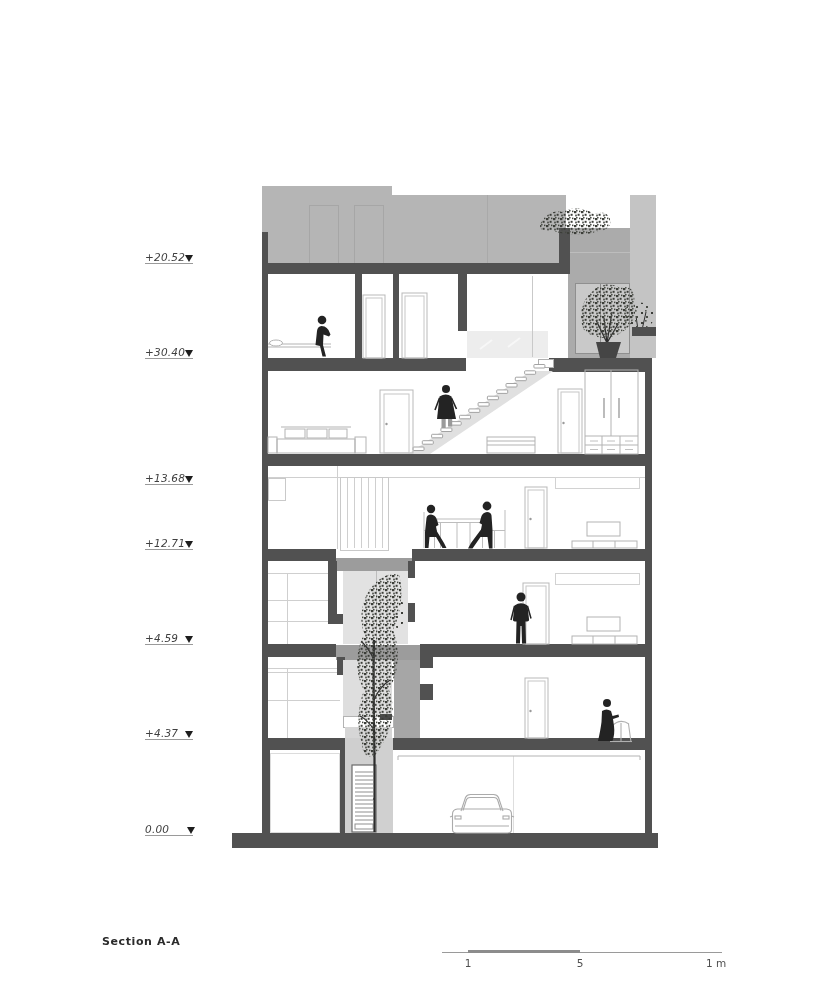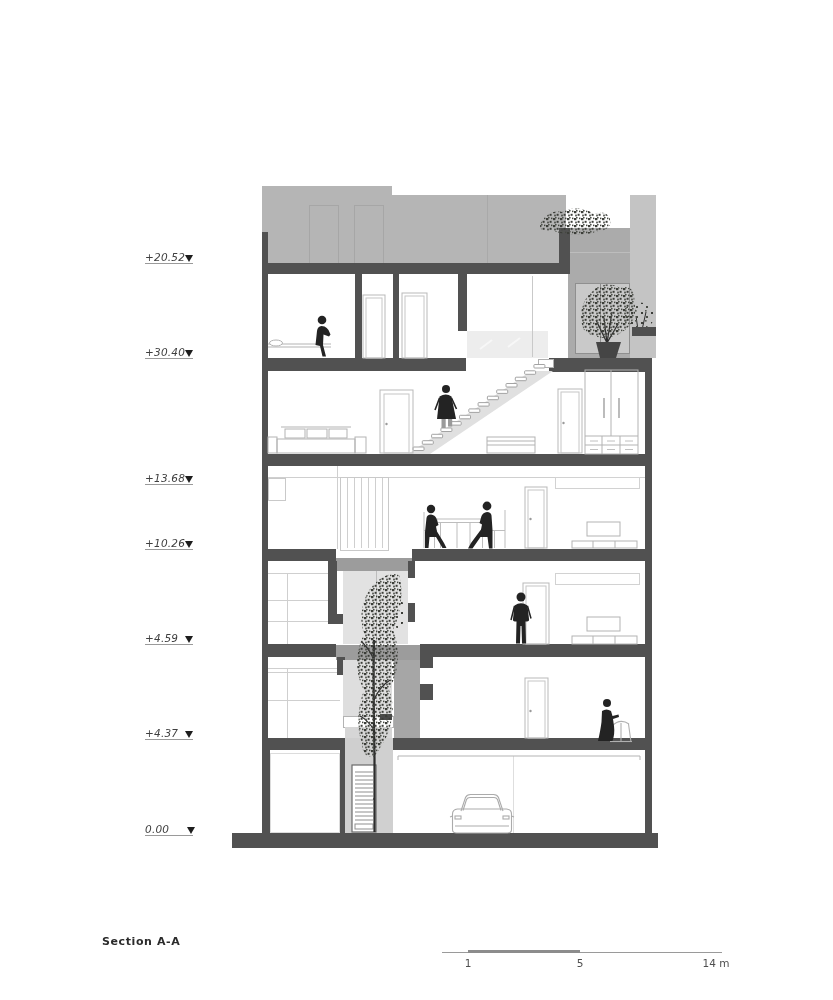--- a/index.html
+++ b/index.html
@@ -313,21 +313,21 @@
   </div>
   <div class="marker" style="top:344px;">
     <span class="mlabel">+30.40</span>
     <span class="mtri"></span>
   </div>
   <div class="marker" style="top:440px;margin-top:30px;">
     <span class="mlabel">+13.68</span>
     <span class="mtri"></span>
   </div>
   <div class="marker" style="top:535px;">
-    <span class="mlabel">+10.26</span>
+    <span class="mlabel">+12.71</span>
     <span class="mtri"></span>
   </div>
   <div class="marker" style="top:630px;">
     <span class="mlabel">+4.59</span>
     <span class="mtri"></span>
   </div>
   <div class="marker" style="top:725px;">
     <span class="mlabel">+4.37</span>
     <span class="mtri"></span>
   </div>
@@ -337,16 +337,16 @@
   </div>
 
   <div class="title">Section A-A</div>
 
   <div>
     <div class="sb-line" style="left:442px;top:952px;width:26px;height:1px;"></div>
     <div class="sb-thick" style="left:468px;top:950px;width:112px;height:3px;"></div>
     <div class="sb-line" style="left:580px;top:952px;width:142px;height:1px;"></div>
     <div class="sb-label" style="left:461px;top:957px;width:14px;">1</div>
     <div class="sb-label" style="left:573px;top:957px;width:14px;">5</div>
-    <div class="sb-label" style="left:698px;top:957px;width:36px;">14 m</div>
+    <div class="sb-label" style="left:698px;top:957px;width:36px;">1 m</div>
   </div>
 
 </div>
 
 </body></html>

